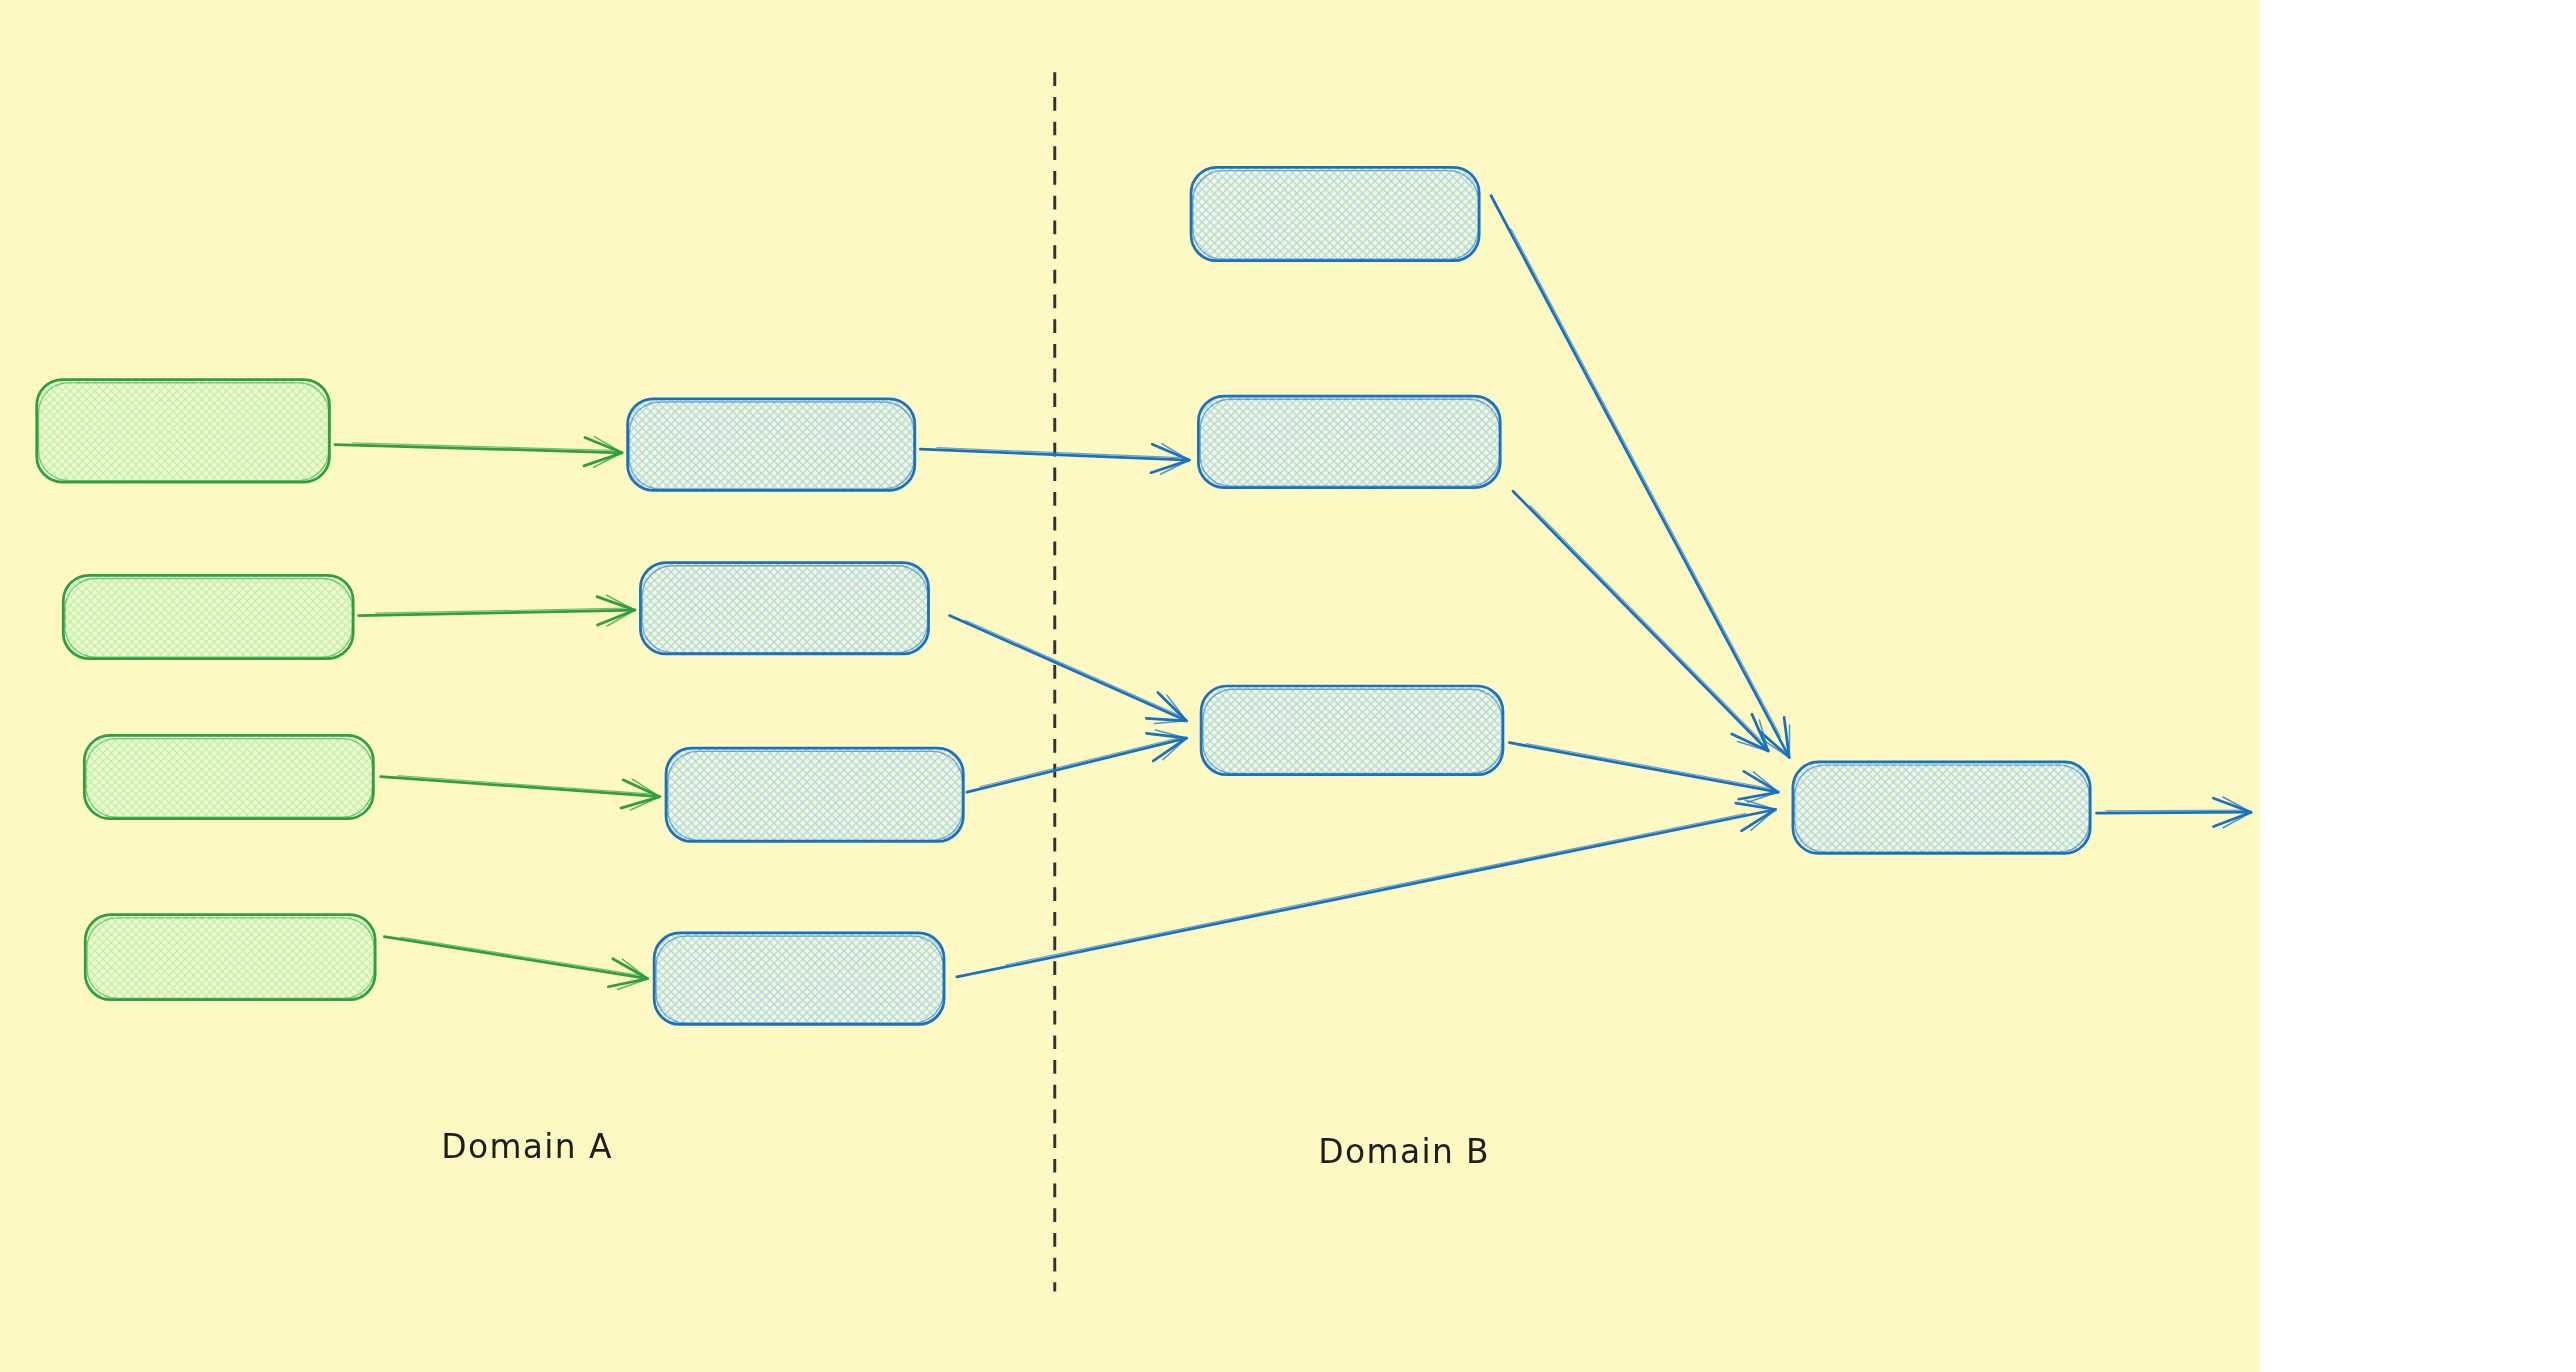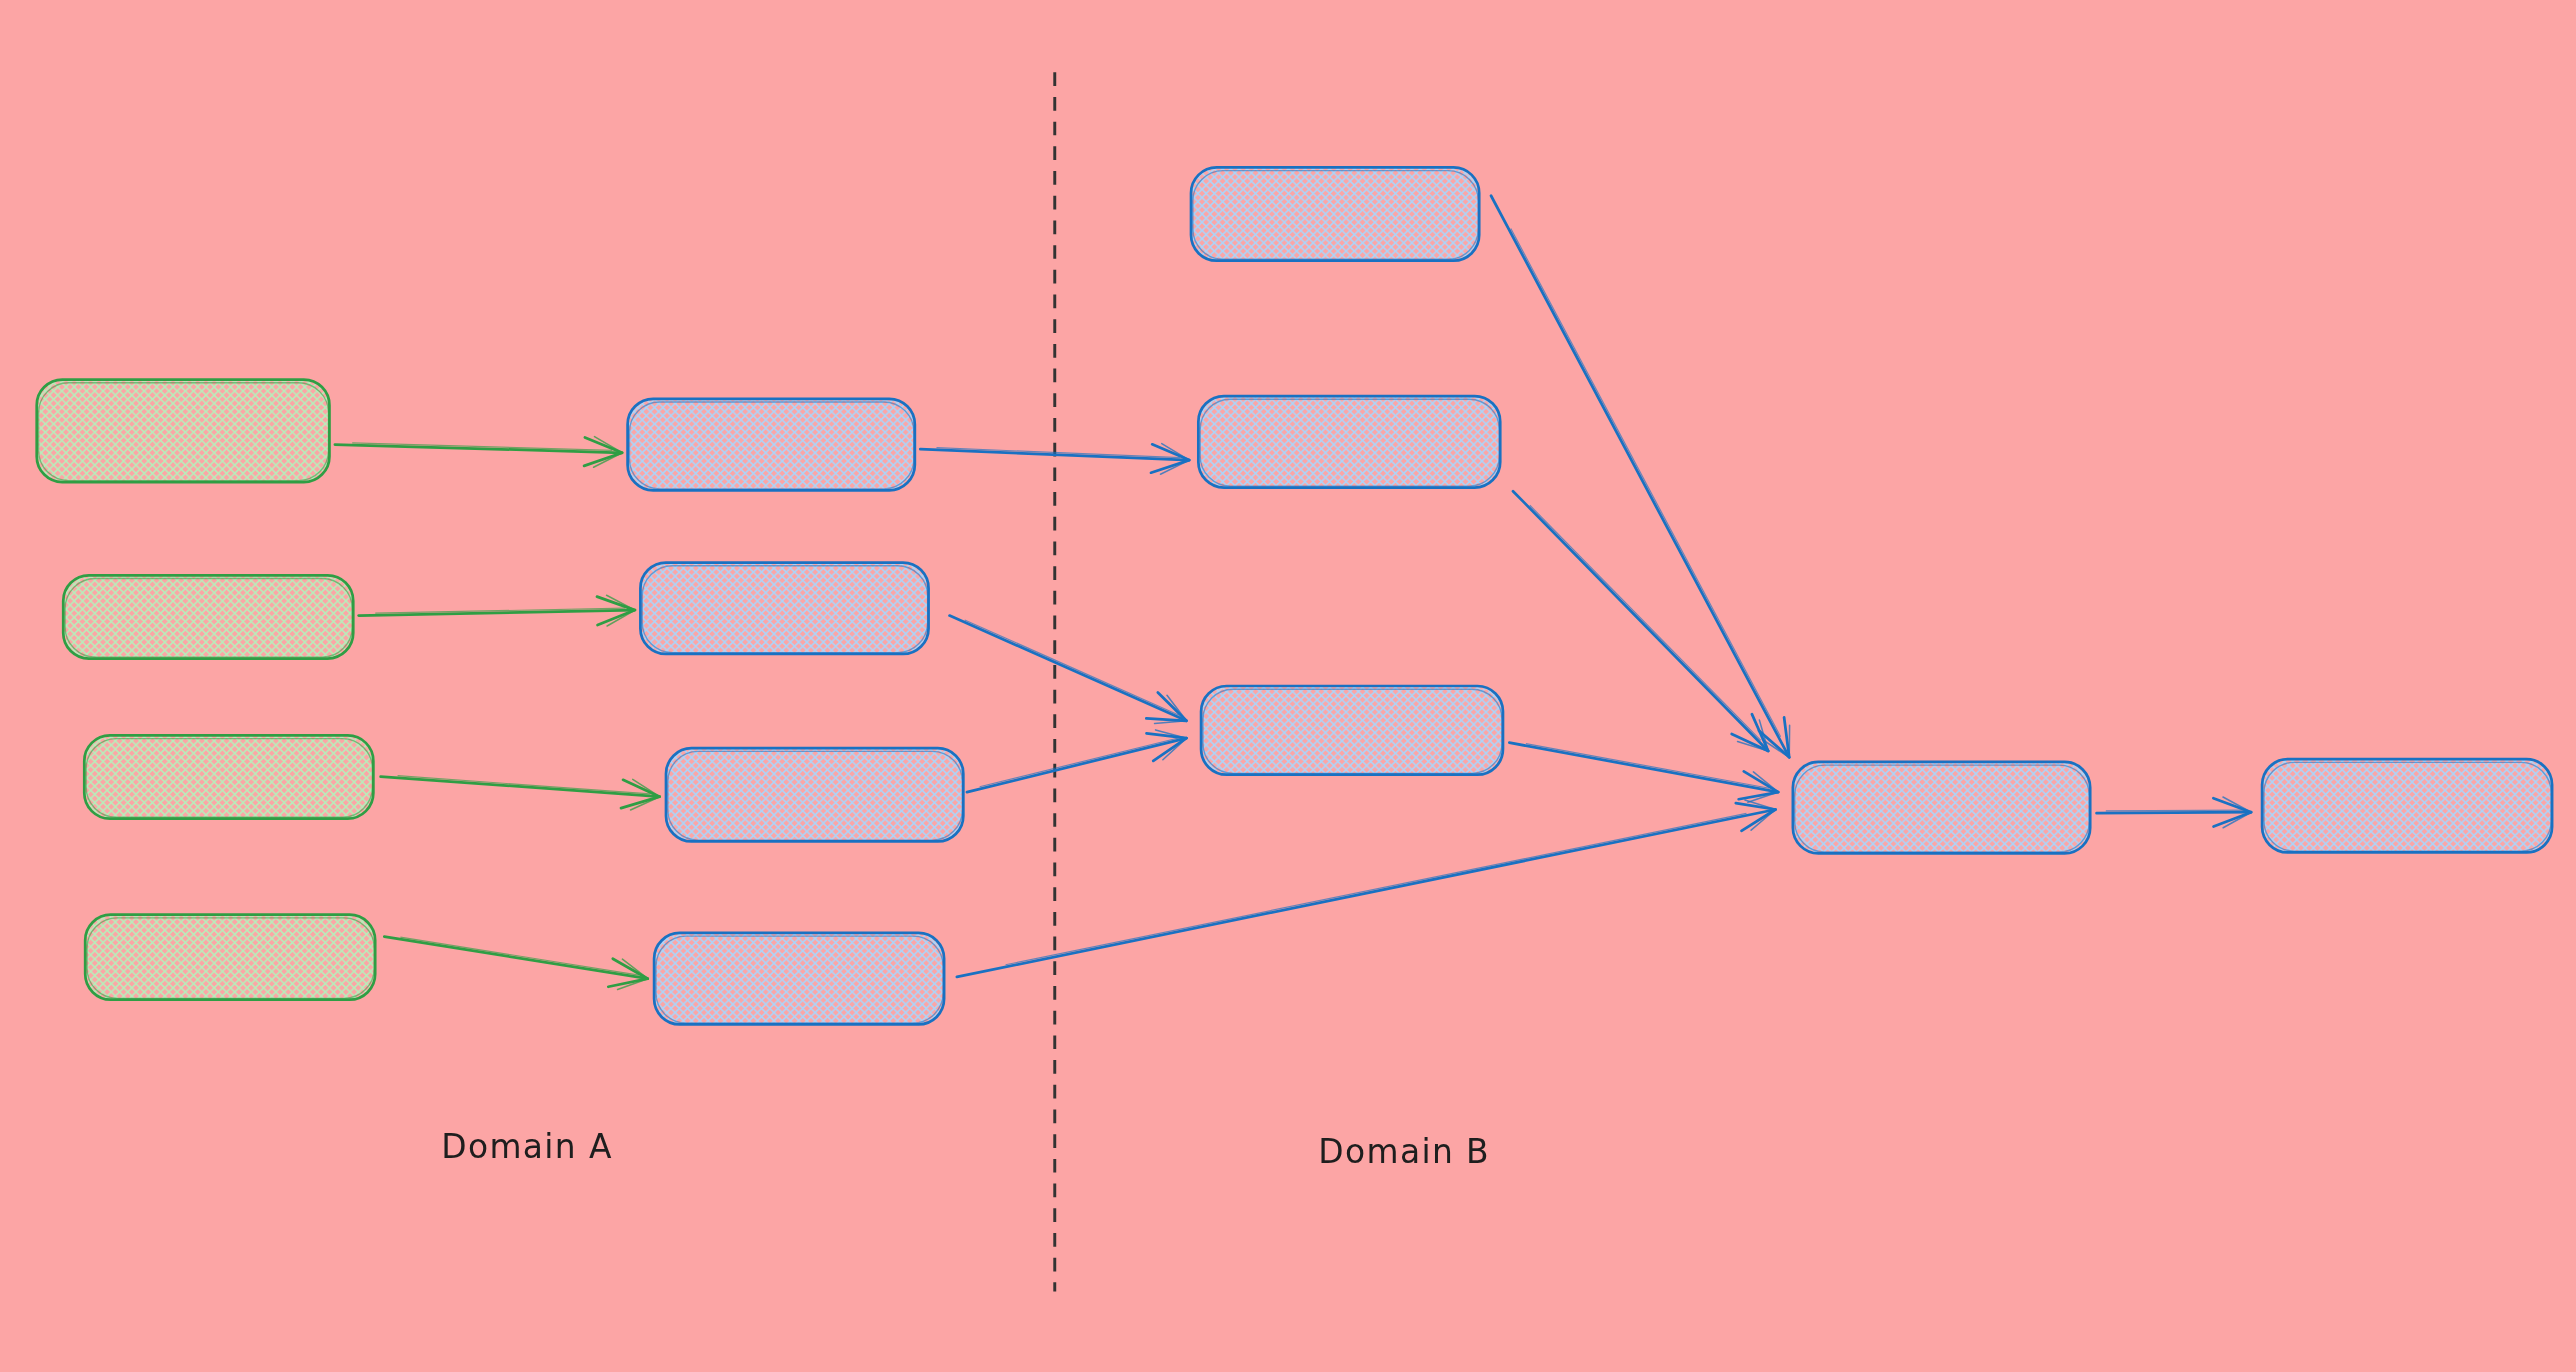--- a/index.html
+++ b/index.html
@@ -1,16 +1,16 @@
 <!DOCTYPE html>
 <html style="font-size:14.6px"><head>
 <meta charset="utf-8">
 <style>
   html,body{margin:0;padding:0;background:#ffffff;}
-  .canvas{position:relative;width:2576px;height:1372px;background:#fca5a5;overflow:hidden;}
+  .canvas{position:relative;width:2260px;height:1372px;background:#fef9c3;overflow:hidden;}
   svg{display:block;}
   .domain-label{
     font-family:"DejaVu Sans", sans-serif;
     font-size:36px;
     letter-spacing:1.5px;
     font-weight:500;
   }
 </style>
 </head>
 <body>

